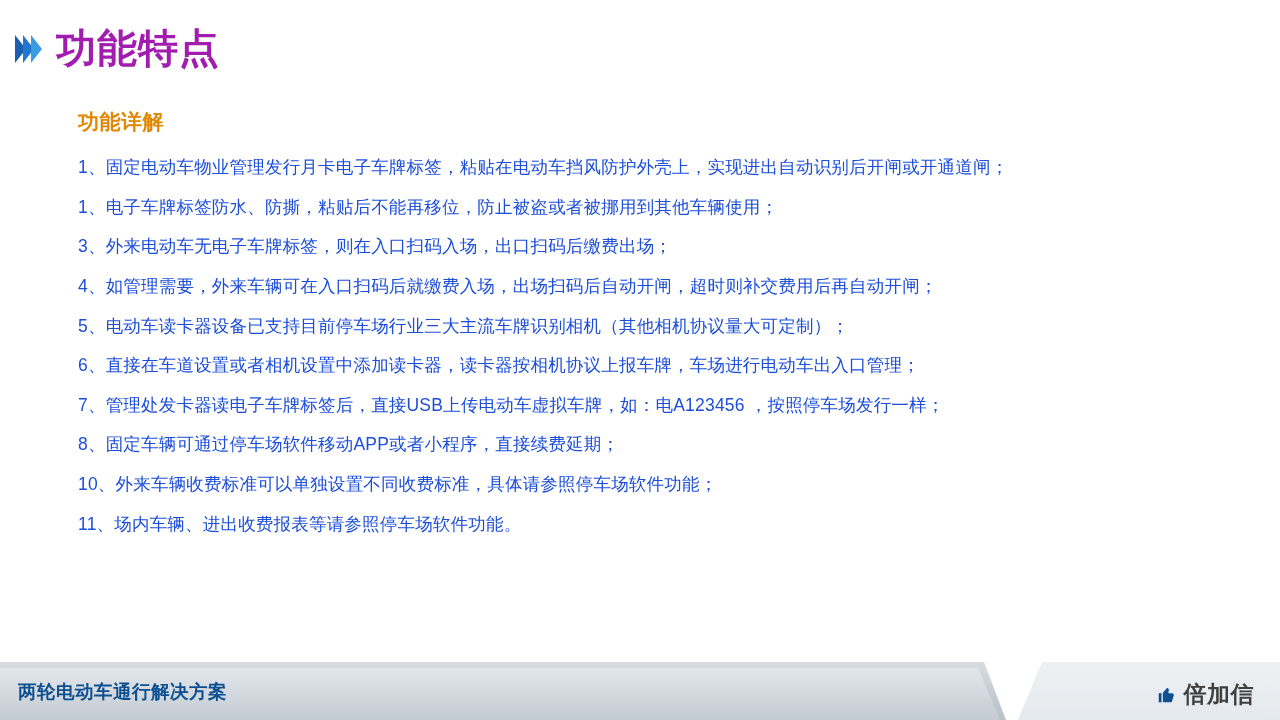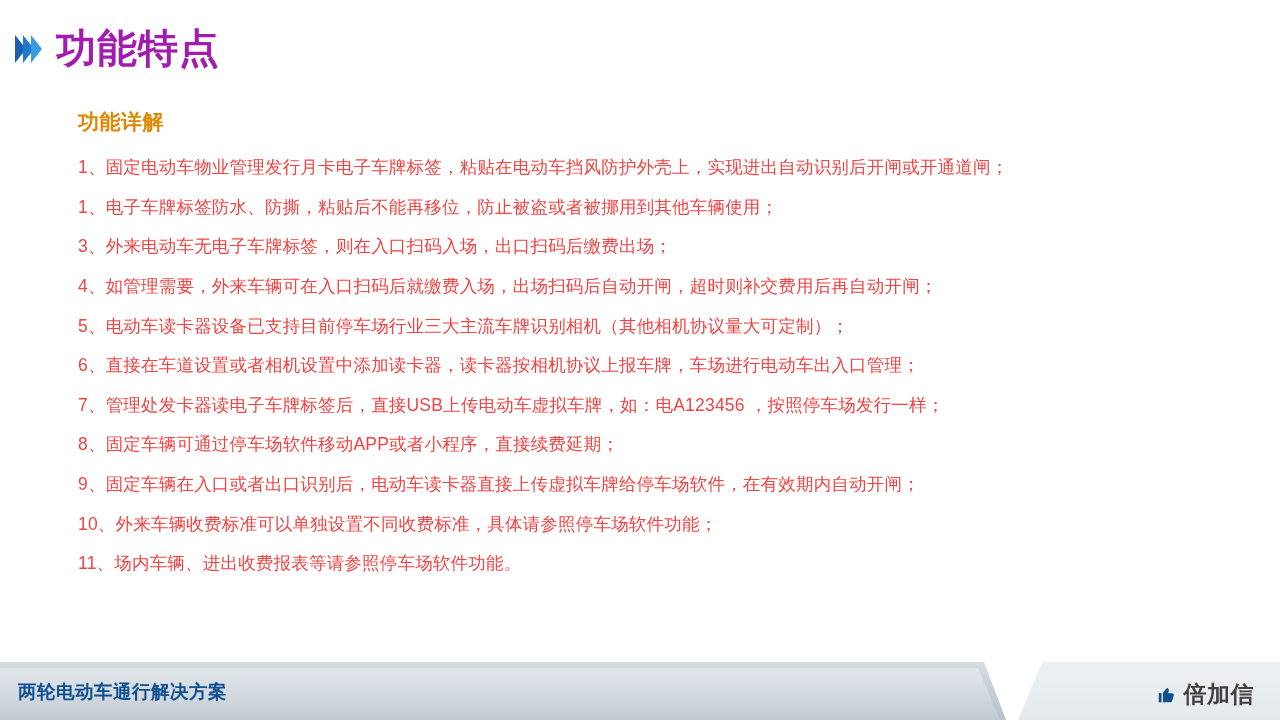--- a/index.html
+++ b/index.html
@@ -65,21 +65,21 @@
     margin-bottom: 18px;
     letter-spacing: 0.5px;
   }
   ul.feature-list {
     list-style: none;
     margin: 0;
     padding: 0;
   }
   ul.feature-list li {
     font-size: 17.5px;
-    color: #ef4444;
+    color: #1d4ed8;
     line-height: 1.55;
     margin-bottom: 12.5px;
     white-space: nowrap;
     letter-spacing: 0.2px;
   }
 
   
   .footer {
     position: absolute;
     left: 0;
@@ -160,21 +160,20 @@
   <div class="section-heading">功能详解</div>
   <ul class="feature-list">
     <li>1、固定电动车物业管理发行月卡电子车牌标签，粘贴在电动车挡风防护外壳上，实现进出自动识别后开闸或开通道闸；</li>
     <li>1、电子车牌标签防水、防撕，粘贴后不能再移位，防止被盗或者被挪用到其他车辆使用；</li>
     <li>3、外来电动车无电子车牌标签，则在入口扫码入场，出口扫码后缴费出场；</li>
     <li>4、如管理需要，外来车辆可在入口扫码后就缴费入场，出场扫码后自动开闸，超时则补交费用后再自动开闸；</li>
     <li>5、电动车读卡器设备已支持目前停车场行业三大主流车牌识别相机（其他相机协议量大可定制）；</li>
     <li>6、直接在车道设置或者相机设置中添加读卡器，读卡器按相机协议上报车牌，车场进行电动车出入口管理；</li>
     <li>7、管理处发卡器读电子车牌标签后，直接USB上传电动车虚拟车牌，如：电A123456 ，按照停车场发行一样；</li>
     <li>8、固定车辆可通过停车场软件移动APP或者小程序，直接续费延期；</li>
-    <li>9、固定车辆在入口或者出口识别后，电动车读卡器直接上传虚拟车牌给停车场软件，在有效期内自动开闸；</li>
     <li>10、外来车辆收费标准可以单独设置不同收费标准，具体请参照停车场软件功能；</li>
     <li>11、场内车辆、进出收费报表等请参照停车场软件功能。</li>
   </ul>
 </div>
 
 <div class="footer">
   <div class="footer-bar">
     <div class="footer-bar-inner"></div>
   </div>
   <div class="footer-left-text">两轮电动车通行解决方案</div>

